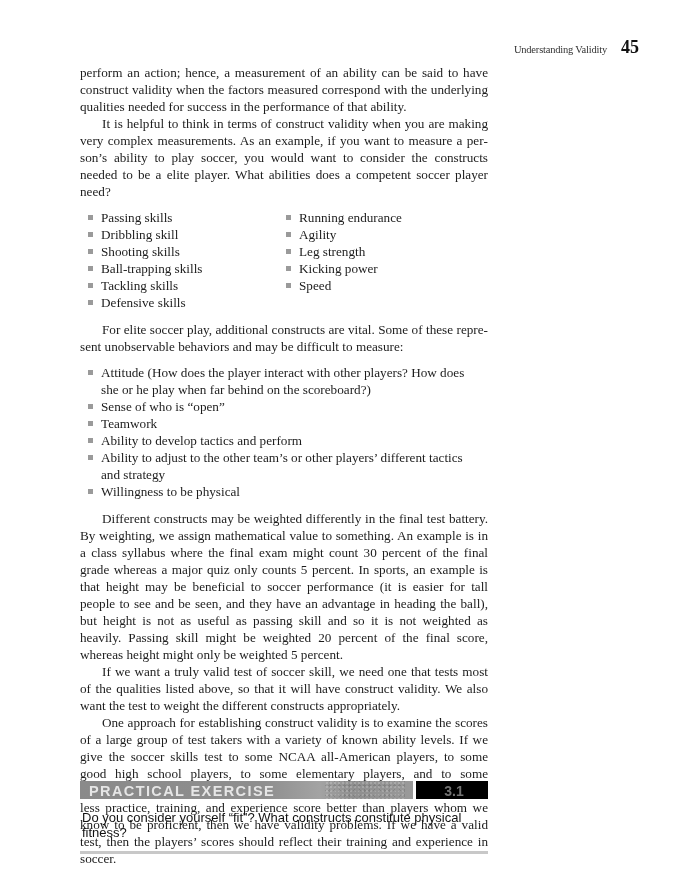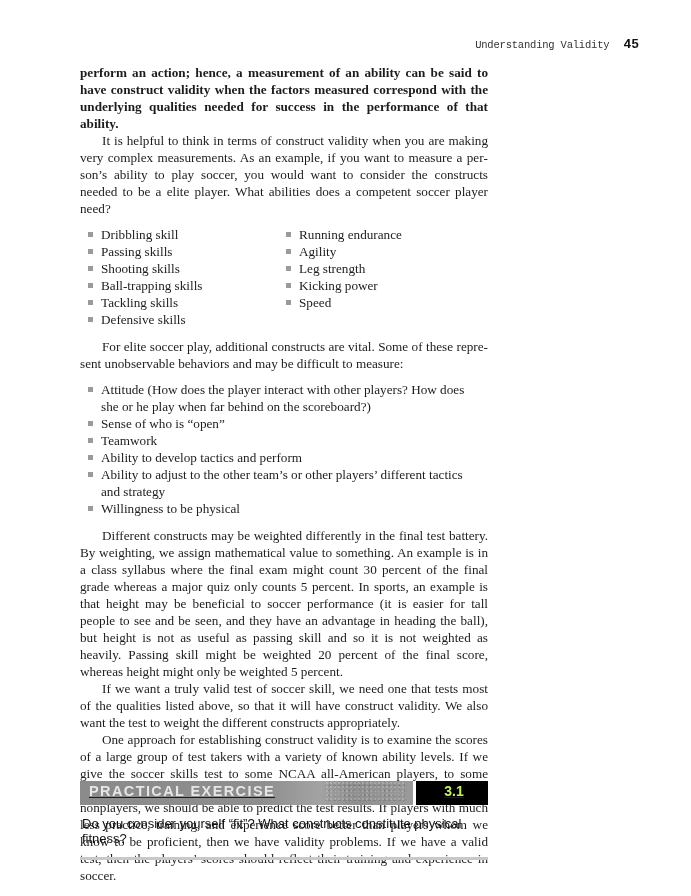--- a/index.html
+++ b/index.html
@@ -11,31 +11,31 @@
       width: 691px;
       height: 896px;
       position: relative;
       overflow: hidden;
       color: #1c1c1c;
     }
     .running-head {
       position: absolute;
       top: 37px;
       right: 52px;
-      font-family: Liberation Mono, monospace;
+      font-family: Liberation Serif, serif;
       font-size: 10.5px;
       color: #333;
       display: flex;
       align-items: baseline;
       gap: 14px;
       letter-spacing: -0.2px;
     }
     .running-head .page-num {
       font-weight: bold;
-      font-size: 13px;
+      font-size: 18px;
       color: #111;
       letter-spacing: 0;
     }
     .column {
       position: absolute;
       left: 80px;
       top: 64px;
       width: 408px;
       font-family: "Liberation Serif", serif;
       font-size: 13.2px;
@@ -46,21 +46,20 @@
       margin: 0;
       text-align: justify;
       text-align-last: left;
       hyphens: manual;
     }
     .column p.indent {
       text-indent: 22px;
     }
     .column p.first {
       text-indent: 0;
-      font-weight: bold;
     }
     .bullets-two-col {
       display: flex;
       margin: 9px 0 10px 0;
     }
     .bullets-two-col ul {
       list-style: none;
       margin: 0;
       padding: 0;
     }
@@ -90,22 +89,21 @@
       padding-right: 18px;
     }
     .exercise {
       position: absolute;
       left: 80px;
       top: 781px;
       width: 408px;
     }
     .exercise-bar {
       display: flex;
-      height: 24px;
-      text-decoration: underline;
+      height: 18px;
     }
     .exercise-label {
       flex: 0 0 333px;
       background: linear-gradient(90deg, #8a8a8a 0%, #8e8e8e 55%, #a3a3a3 72%, #8f8f8f 82%, #9a9a9a 100%);
       color: #e6e6e6;
       font-family: "Liberation Sans", sans-serif;
       font-weight: bold;
       font-size: 14.5px;
       letter-spacing: 1.4px;
       line-height: 20px;
@@ -125,21 +123,21 @@
       background-size: 4px 4px, 5px 5px;
       background-position: 0 0, 2px 2px;
     }
     .exercise-gap {
       flex: 0 0 3px;
       background: #fff;
     }
     .exercise-number {
       flex: 1;
       background: #000;
-      color: #bef264;
+      color: #737373;
       font-family: "Liberation Sans", sans-serif;
       font-weight: bold;
       font-size: 14px;
       line-height: 20px;
       text-align: center;
       padding-left: 4px;
     }
     .exercise-question {
       font-family: "Liberation Sans", sans-serif;
       font-size: 13px;
@@ -160,22 +158,22 @@
   <span>Understanding Validity</span>
   <span class="page-num">45</span>
 </div>
 
 <div class="column">
   <p class="first">perform an action; hence, a measurement of an ability can be said to have construct validity when the factors measured correspond with the underlying qualities needed for success in the performance of that ability.</p>
   <p class="indent">It is helpful to think in terms of construct validity when you are making very complex measurements. As an example, if you want to measure a per­son’s ability to play soccer, you would want to consider the constructs needed to be a elite player. What abilities does a competent soccer player need?</p>
 
   <div class="bullets-two-col">
     <ul class="left">
+      <li class="bullet-item"><span class="marker"></span><span>Passing skills</span></li>
       <li class="bullet-item"><span class="marker"></span><span>Dribbling skill</span></li>
-      <li class="bullet-item"><span class="marker"></span><span>Passing skills</span></li>
       <li class="bullet-item"><span class="marker"></span><span>Shooting skills</span></li>
       <li class="bullet-item"><span class="marker"></span><span>Ball-trapping skills</span></li>
       <li class="bullet-item"><span class="marker"></span><span>Tackling skills</span></li>
       <li class="bullet-item"><span class="marker"></span><span>Defensive skills</span></li>
     </ul>
     <ul class="right">
       <li class="bullet-item"><span class="marker"></span><span>Running endurance</span></li>
       <li class="bullet-item"><span class="marker"></span><span>Agility</span></li>
       <li class="bullet-item"><span class="marker"></span><span>Leg strength</span></li>
       <li class="bullet-item"><span class="marker"></span><span>Kicking power</span></li>

